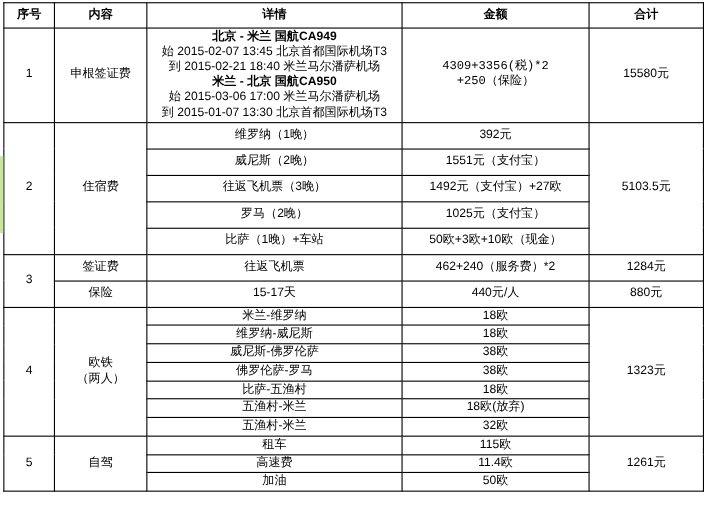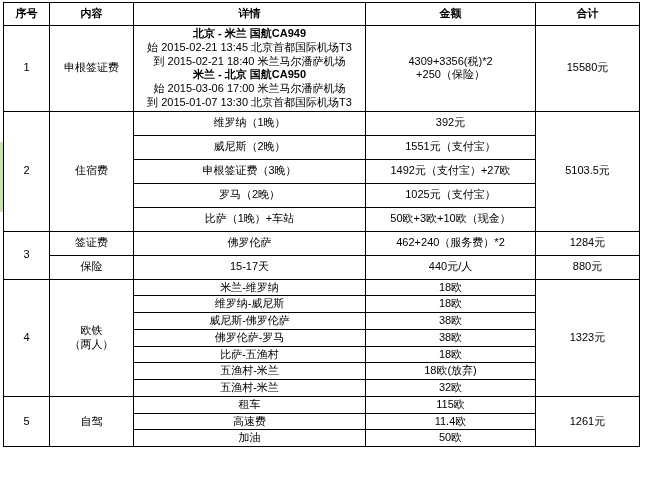--- a/index.html
+++ b/index.html
@@ -63,21 +63,21 @@
   }
   .green-strip {
     position: absolute;
     left: 0;
     top: 140px;
     width: 3px;
     height: 70px;
     background: #c8e6a0;
   }
   .cell-tall { height: 24px; }
-  .amt { font-size: 11px; }
+  .amt { font-size: 11px; font-family: Liberation Mono, monospace; }
 </style>
 </head>
 <body>
 
 <div id="sheet">
   <div class="green-strip"></div>
 
   <table class="grid">
     <colgroup>
       <col class="col-no">
@@ -93,21 +93,21 @@
         <td>详情</td>
         <td>金额</td>
         <td>合计</td>
       </tr>
 
       <tr>
         <td rowspan="6">1</td>
         <td rowspan="6">申根签证费</td>
         <td rowspan="6" class="detail-block">
           <div class="line hl">北京 - 米兰 国航CA949</div>
-          <div class="line">始 2015-02-21 13:45 北京首都国际机场T3</div>
+          <div class="line">始 2015-02-07 13:45 北京首都国际机场T3</div>
           <div class="line">到 2015-02-21 18:40 米兰马尔潘萨机场</div>
           <div class="line hl">米兰 - 北京 国航CA950</div>
           <div class="line">始 2015-03-06 17:00 米兰马尔潘萨机场</div>
           <div class="line">到 2015-01-07 13:30 北京首都国际机场T3</div>
         </td>
         <td rowspan="6" class="amt" style="white-space:pre-line;">4309+3356(税)*2
 +250（保险）</td>
         <td rowspan="6">15580元</td>
       </tr>
       <tr></tr>
@@ -121,36 +121,36 @@
         <td rowspan="5">住宿费</td>
         <td>维罗纳（1晚）</td>
         <td>392元</td>
         <td rowspan="5">5103.5元</td>
       </tr>
       <tr class="cell-tall">
         <td>威尼斯（2晚）</td>
         <td>1551元（支付宝）</td>
       </tr>
       <tr class="cell-tall">
-        <td>申根签证费（3晚）</td>
+        <td>往返飞机票（3晚）</td>
         <td>1492元（支付宝）+27欧</td>
       </tr>
       <tr class="cell-tall">
         <td>罗马（2晚）</td>
         <td>1025元（支付宝）</td>
       </tr>
       <tr class="cell-tall">
         <td>比萨（1晚）+车站</td>
         <td>50欧+3欧+10欧（现金）</td>
       </tr>
 
       <tr class="cell-tall">
         <td rowspan="2">3</td>
         <td>签证费</td>
-        <td>佛罗伦萨</td>
+        <td>往返飞机票</td>
         <td>462+240（服务费）*2</td>
         <td>1284元</td>
       </tr>
       <tr class="cell-tall">
         <td>保险</td>
         <td>15-17天</td>
         <td>440元/人</td>
         <td>880元</td>
       </tr>
 

